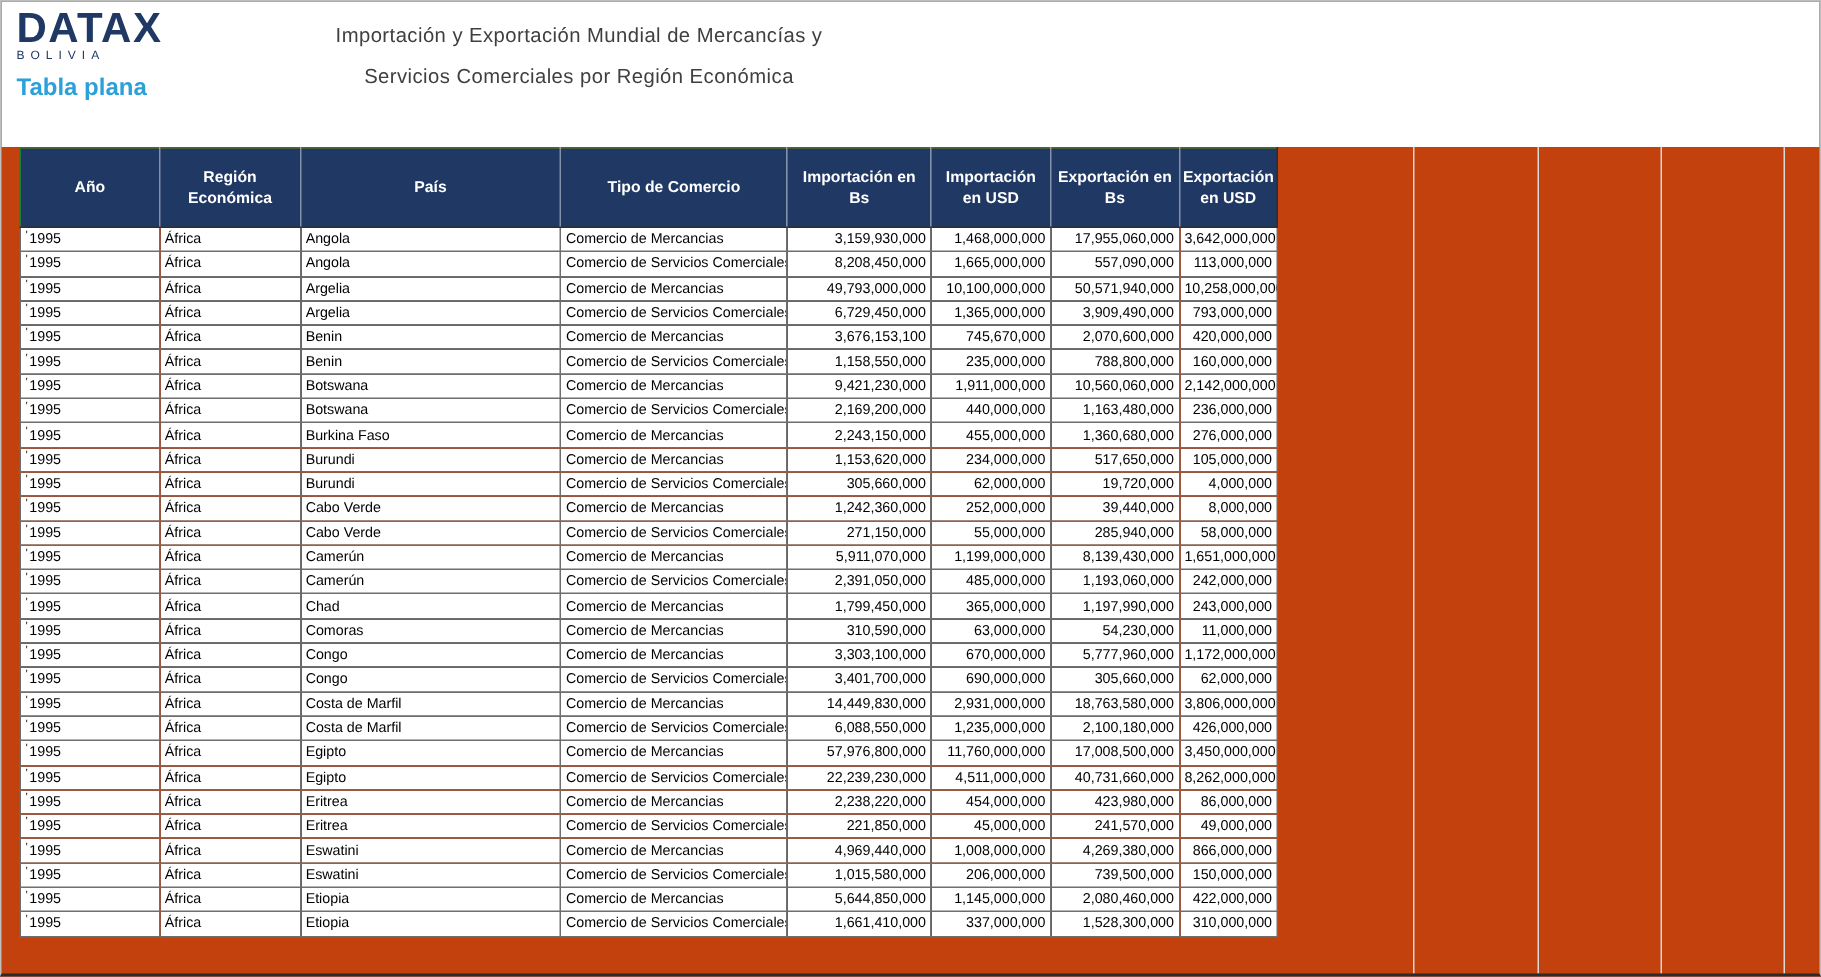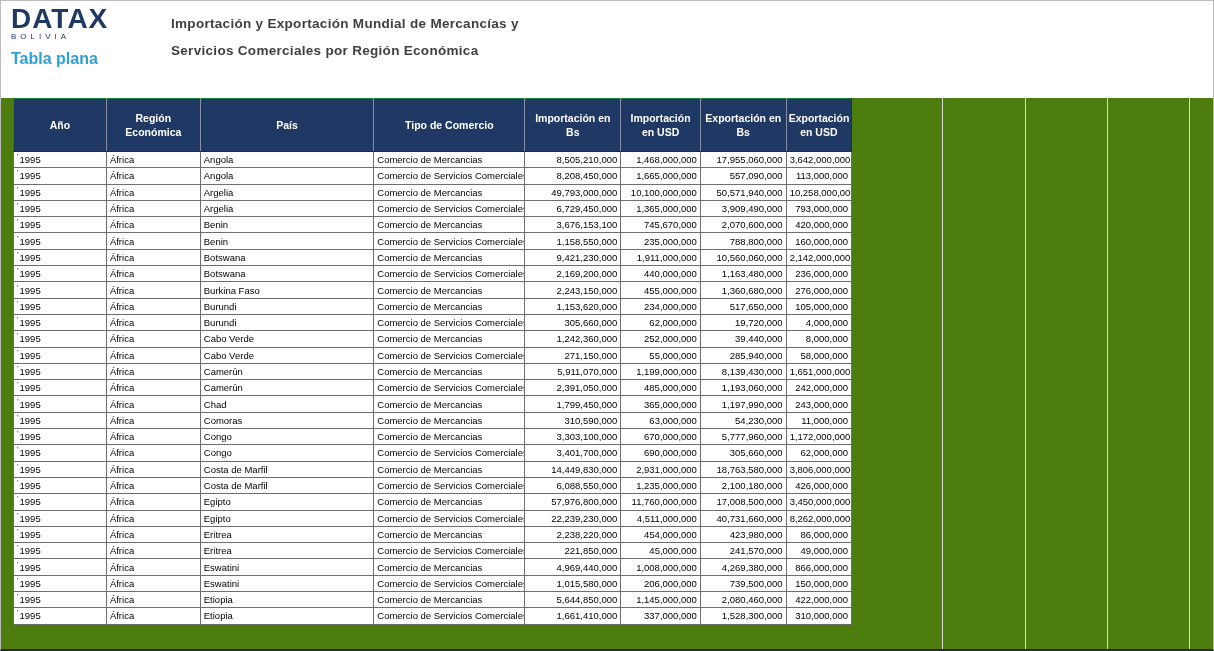--- a/index.html
+++ b/index.html
@@ -7,21 +7,21 @@
   body {
     width: 1214px; height: 651px; overflow: hidden;
     background: #ffffff;
     font-family: "Liberation Sans", sans-serif;
   }
   .frame {
     position: relative;
     width: 1214px; height: 651px;
     border: 1px solid #bdbdbd;
     border-bottom: 2px solid #2b2b2b;
-    background: #4d7c0f;
+    background: #c2410c;
     overflow: hidden;
   }
 
   
   .topbar { position: absolute; top: 0; left: 0; right: 0; height: 97px; background: #fff; }
   .logo-block { position: absolute; left: 10px; top: 3px; width: 110px; }
   .logo-brand {
     font-size: 28px; font-weight: 800; letter-spacing: 1px;
     color: #1f3864; line-height: 30px;
   }
@@ -29,22 +29,22 @@
     font-size: 8px; font-weight: 400; letter-spacing: 4px;
     color: #1f3864; text-align: left; width: 96px; margin-top: -2px;
   }
   .view-label {
     display: inline-block; margin-top: 9px;
     font-size: 16px; font-weight: 700; color: #2d9fd9;
     cursor: pointer; text-decoration: none;
   }
   .title-block {
     position: absolute; left: 170px; top: 9px; width: 430px;
-    color: #3f3f3f;
-    font-size: 13.5px; font-weight: 700; line-height: 27px;
+    text-align: center; color: #3f3f3f;
+    font-size: 13.5px; font-weight: 400; line-height: 27px;
     letter-spacing: 0.3px;
   }
 
   
   .sheet { position: absolute; top: 97px; left: 12px; }
   table.grid {
     border-collapse: collapse; table-layout: fixed;
     width: 839px;
     border: 1px solid #15803d;
   }
@@ -116,21 +116,21 @@
             <th style="width: 64px;">Exportación
 en USD</th>
           </tr>
       </thead>
       <tbody id="table-body">
           <tr>
             <td class="left"><span class="year-marker">'</span>1995</td>
             <td class="left">África</td>
             <td class="left">Angola</td>
             <td class="left">Comercio de Mercancias</td>
-            <td class="right">8,505,210,000</td>
+            <td class="right">3,159,930,000</td>
             <td class="right">1,468,000,000</td>
             <td class="right">17,955,060,000</td>
             <td class="right">3,642,000,000</td>
           </tr>
           <tr>
             <td class="left"><span class="year-marker">'</span>1995</td>
             <td class="left">África</td>
             <td class="left">Angola</td>
             <td class="left">Comercio de Servicios Comerciales</td>
             <td class="right">8,208,450,000</td>

